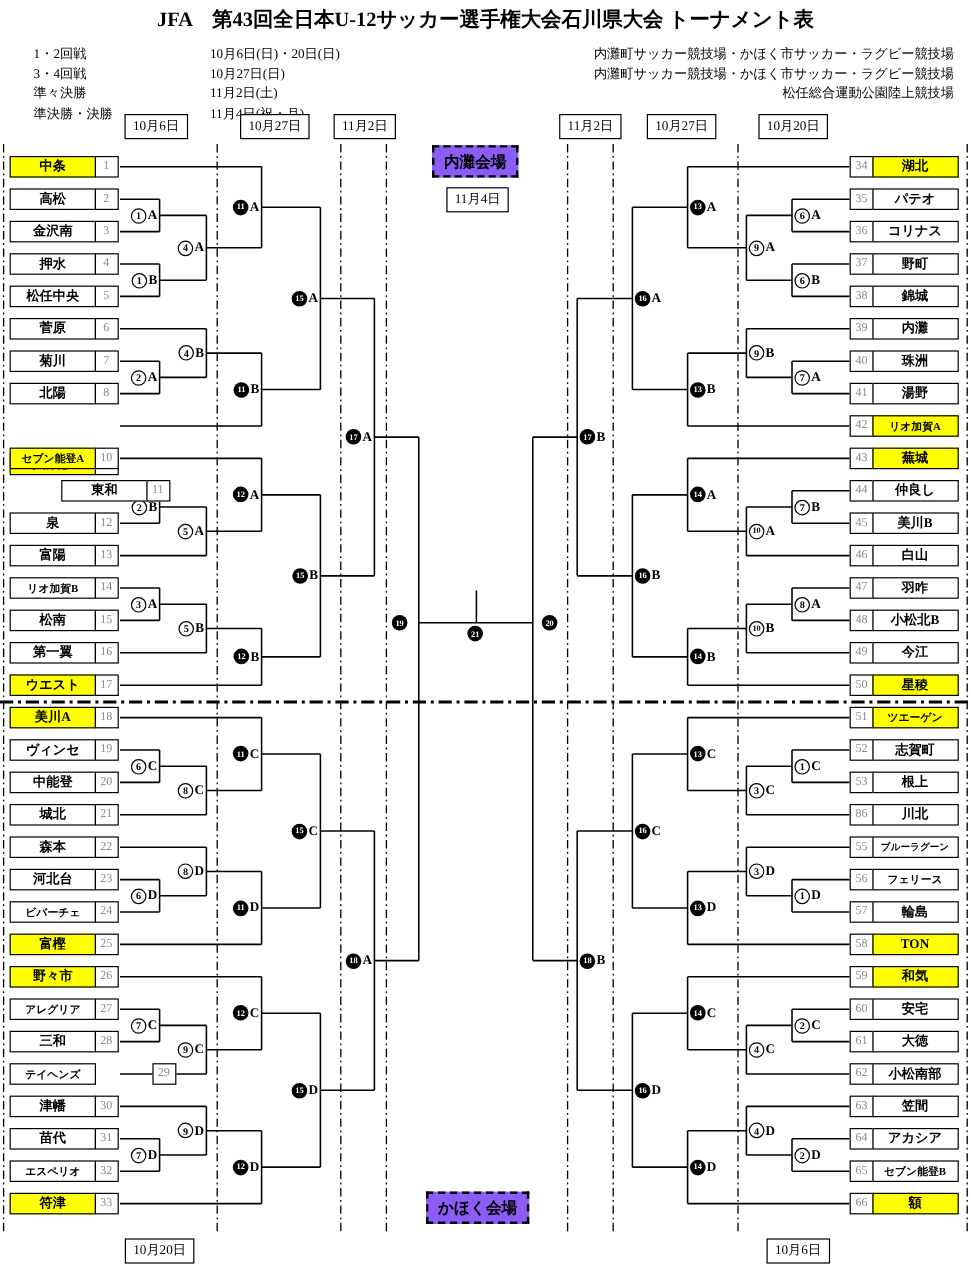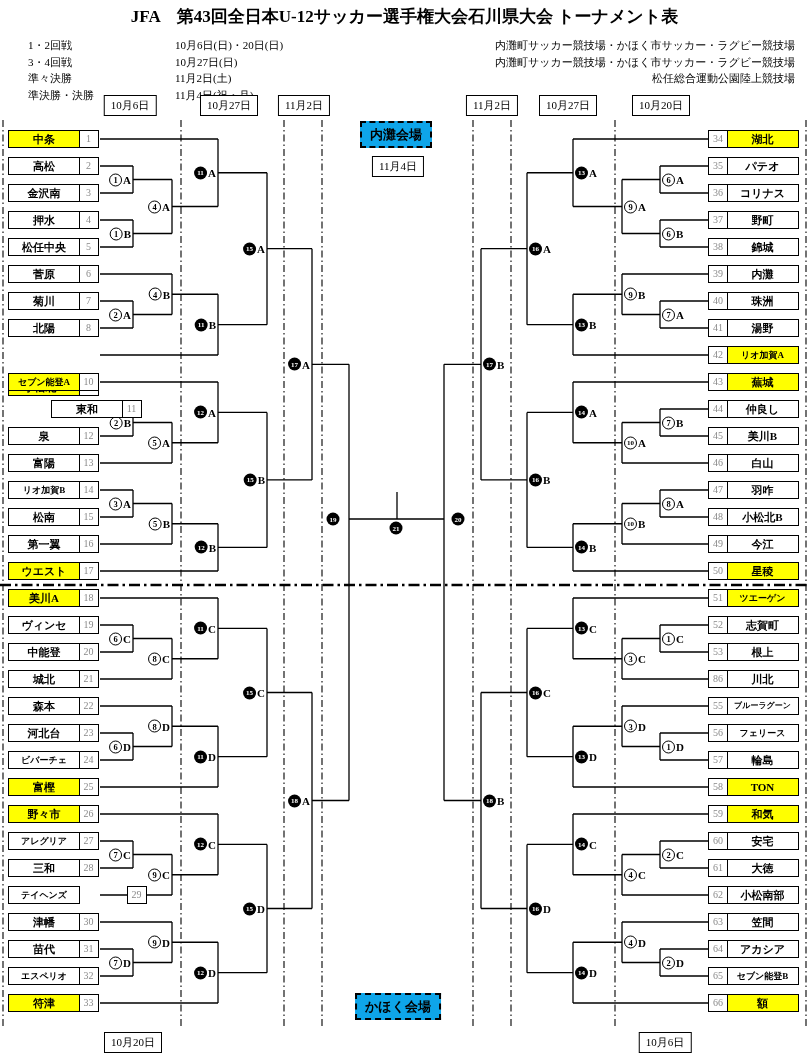--- a/index.html
+++ b/index.html
@@ -9,21 +9,21 @@
   .title{top:5px;left:0;width:809px;text-align:center;font-size:17px;font-weight:bold;white-space:nowrap;}
   .sch{top:37px;font-size:11px;line-height:16.5px;white-space:nowrap;}
   .sch div{height:16.5px;}
   .sch-round{left:28px;}
   .sch-date{left:175px;}
   .sch-venue{right:14px;text-align:right;}
   .dbox{border:1.5px solid #000;background:#fff;font-size:11px;line-height:1;
         padding:4px 6px;white-space:nowrap;transform:translateX(-50%);}
   .dt{top:95px;}
   .db{top:1032px;}
-  .vbox{border:2.5px dashed #000;background:#0ea5e9;font-size:13px;font-weight:bold;
+  .vbox{border:2.5px dashed #000;background:#8b5cf6;font-size:13px;font-weight:bold;
         line-height:1;padding:5px 8px;white-space:nowrap;transform:translateX(-50%);z-index:3;}
   svg#lines{left:0;top:0;z-index:0;}
   .team-row{position:absolute;display:flex;height:18px;z-index:2;}
   .tcell{box-sizing:border-box;border:1.5px solid #000;background:#fff;display:flex;
          align-items:center;justify-content:center;height:18px;line-height:1;}
   .t-name{width:72px;font-weight:bold;font-size:11px;white-space:nowrap;overflow:hidden;}
   .t-num{width:20px;font-size:10px;color:#8a8a8a;}
   .t-name.hl{background:#ffff00;}
   .ovl{margin-left:-1.5px;}
   .mlabel{position:absolute;display:flex;align-items:center;gap:1px;height:13px;z-index:1;white-space:nowrap;}

